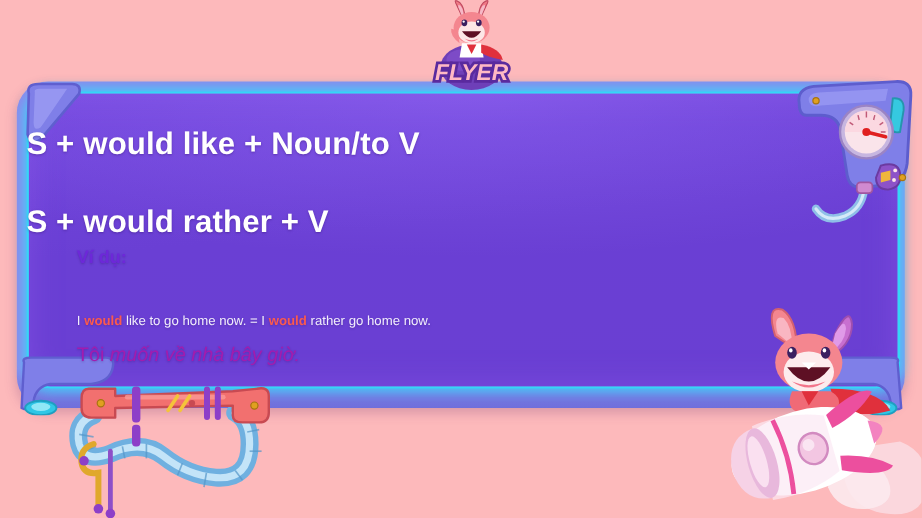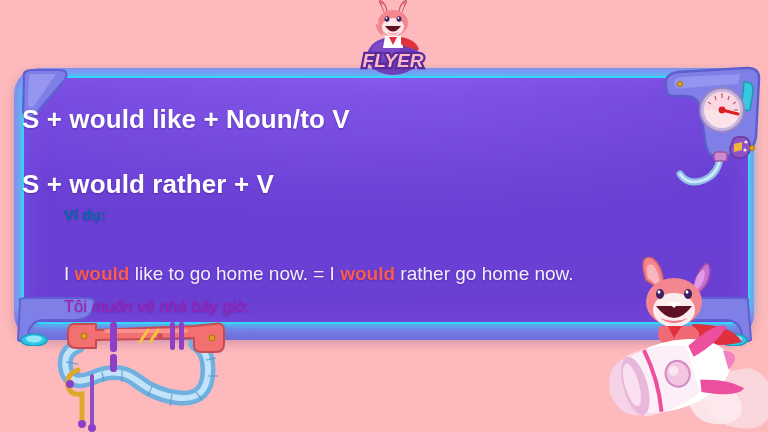--- a/index.html
+++ b/index.html
@@ -56,25 +56,25 @@
     position:absolute;left:22px;top:104px;width:724px;
     text-align:left;color:#ffffff;
     font-weight:700;font-size:26px;letter-spacing:.1px;
     text-shadow:0 1px 2px rgba(40,10,90,.35);
     z-index:12;
   }
   .headline .l2{margin-top:34px;}
 
   .example-block{position:absolute;left:64px;top:206px;width:600px;z-index:12;}
   .example-label{
-    color:#0369a1;font-weight:700;font-size:15px;margin-bottom:11px;
+    color:#6d28d9;font-weight:700;font-size:15px;margin-bottom:11px;
     text-shadow:0 1px 2px rgba(40,10,90,.3);
   }
   .example-en{
-    color:#f2eefc;font-size:19px;line-height:1.25;margin-bottom:10px;
+    color:#f2eefc;font-size:11px;line-height:1.25;margin-bottom:10px;
     text-shadow:0 1px 2px rgba(40,10,90,.28);
     margin-top:39px;
   }
   .example-en b{color:#fb5a4e;font-weight:700;}
   .example-vi{
     color:#a21caf;font-size:16.5px;line-height:1.25;
     text-shadow:0 1px 2px rgba(40,10,90,.28);
   }
   .example-vi i{font-style:italic;}
 

